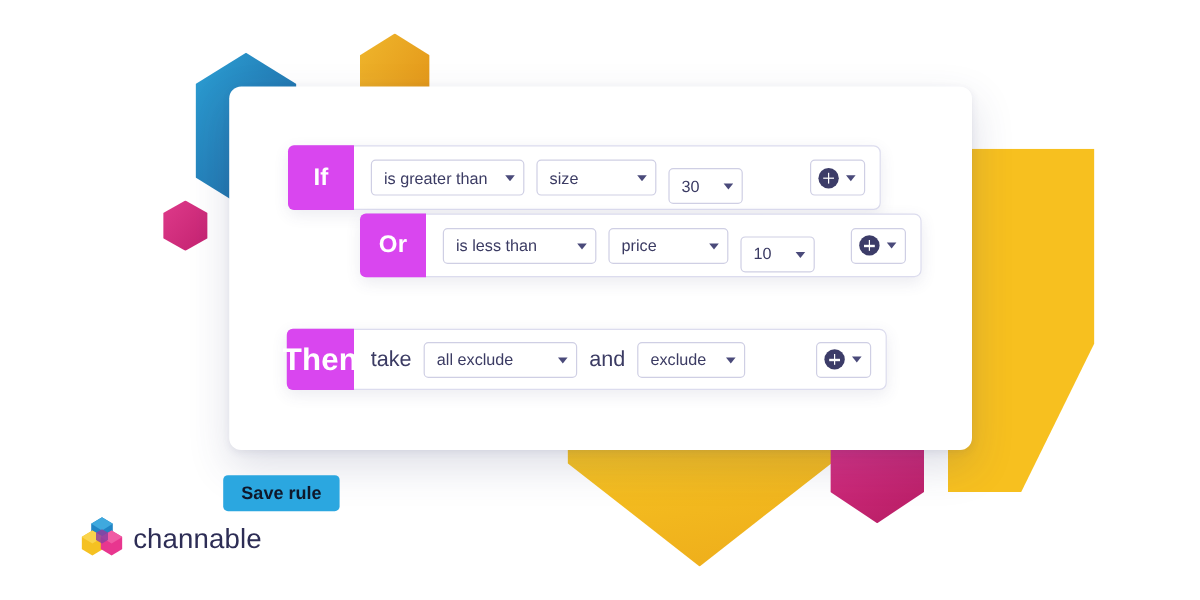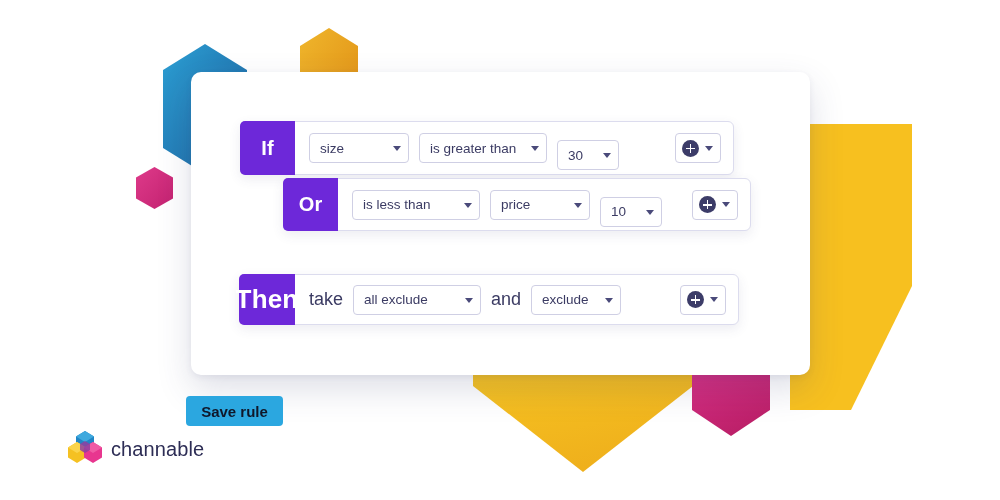--- a/index.html
+++ b/index.html
@@ -33,25 +33,25 @@
     display:flex;
     align-items:stretch;
     background:#ffffff;
     border:1px solid #dcdcee;
     border-radius:6px;
     box-shadow:0 4px 12px rgba(70,70,120,.10);
     z-index:6;
     box-sizing:border-box;
   }
   .row-if  {left:240px; top:121px; width:494px; height:54px;}
-  .row-or  {left:283px; top:178px; width:468px; height:53px;}
+  .row-or  {left:300px; top:178px; width:468px; height:53px;}
   .row-then{left:239px; top:274px; width:500px; height:51px;}
 
   .tag{
-    background:#6d28d9;
+    background:#d946ef;
     color:#ffffff;
     font-weight:bold;
     display:flex;align-items:center;justify-content:center;
     border-radius:5px 0 0 5px;
     margin:-1px 0 -1px -1px;
     flex:0 0 auto;
     letter-spacing:.2px;
   }
   .row-if   .tag{width:55px;font-size:20px;}
   .row-or   .tag{width:55px;font-size:20px;}
@@ -139,21 +139,21 @@
     cursor:pointer;
   }
 
   
   .logo{
     position:absolute;left:68px;top:430px;
     display:flex;align-items:center;gap:9px;
     z-index:7;
   }
   .logo-word{
-    color:#2d2d55;font-size:20px;letter-spacing:.1px;text-align:right;
+    color:#2d2d55;font-size:23px;letter-spacing:.1px;text-align:right;
   }
 </style>
 </head>
 <body>
 
 <div id="stage">
 
   <div class="hex" style="left:163px;top:44px;">
     <svg width="84" height="130" viewBox="0 0 84 130">
       <defs>
@@ -218,26 +218,26 @@
       </defs>
       <polygon points="0,0 78,0 78,50 39,76 0,50" fill="url(#gpk2)"></polygon>
     </svg>
   </div>
 
   <div class="rule-card"></div>
 
   <div class="rule-row row-if">
     <div class="tag">If</div>
     <div class="row-body">
+      <div class="sel w-op">
+        <span>is greater than</span>
+        <span class="caret"></span>
+      </div>
       <div class="sel w-field">
         <span>size</span>
-        <span class="caret"></span>
-      </div>
-      <div class="sel w-op">
-        <span>is greater than</span>
         <span class="caret"></span>
       </div>
       <div class="sel w-val">
         <span>30</span>
         <span class="caret"></span>
       </div>
       <div class="spacer"></div>
       <div class="addbtn">
         <span class="plus-circle"></span>
         <span class="caret"></span>

